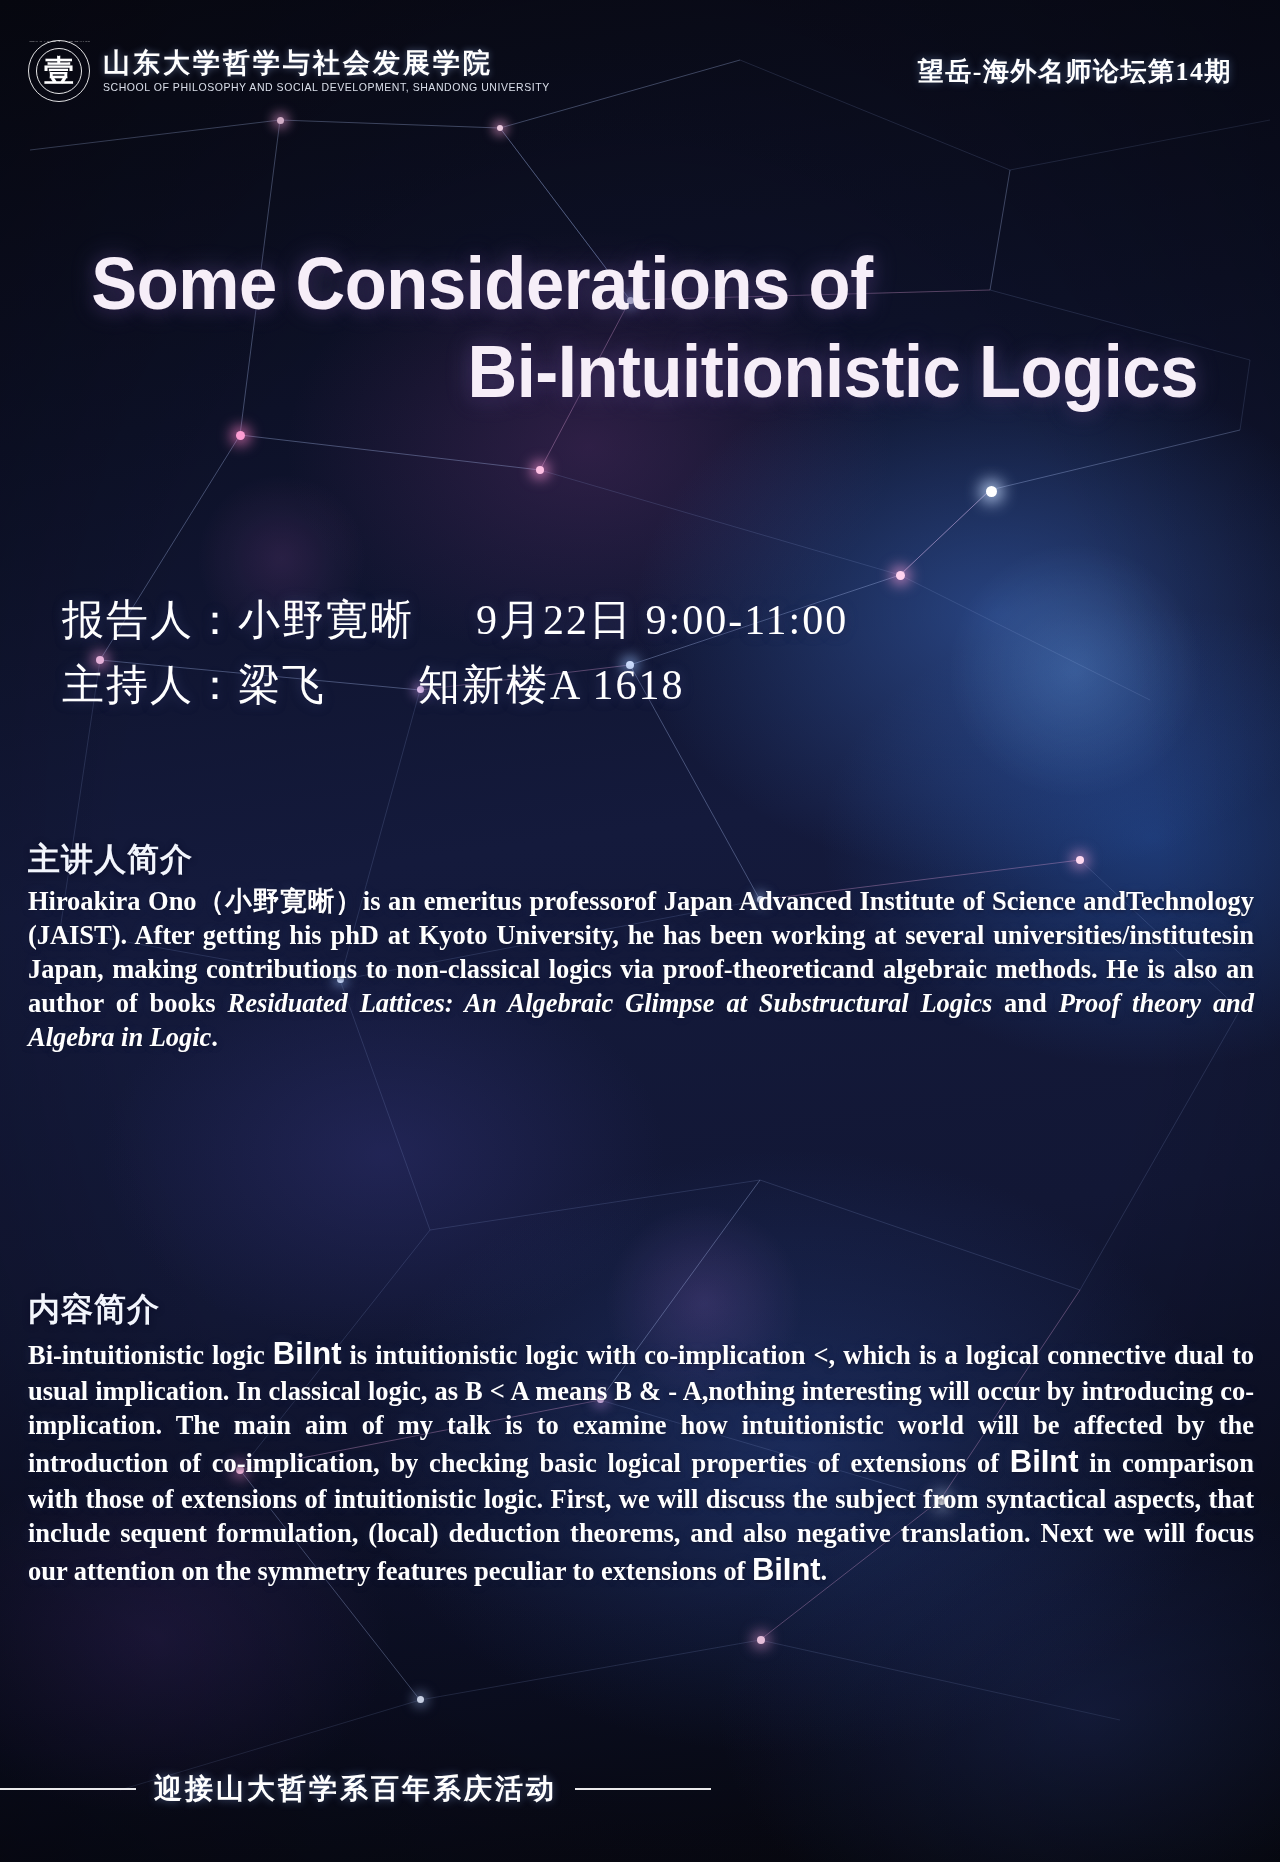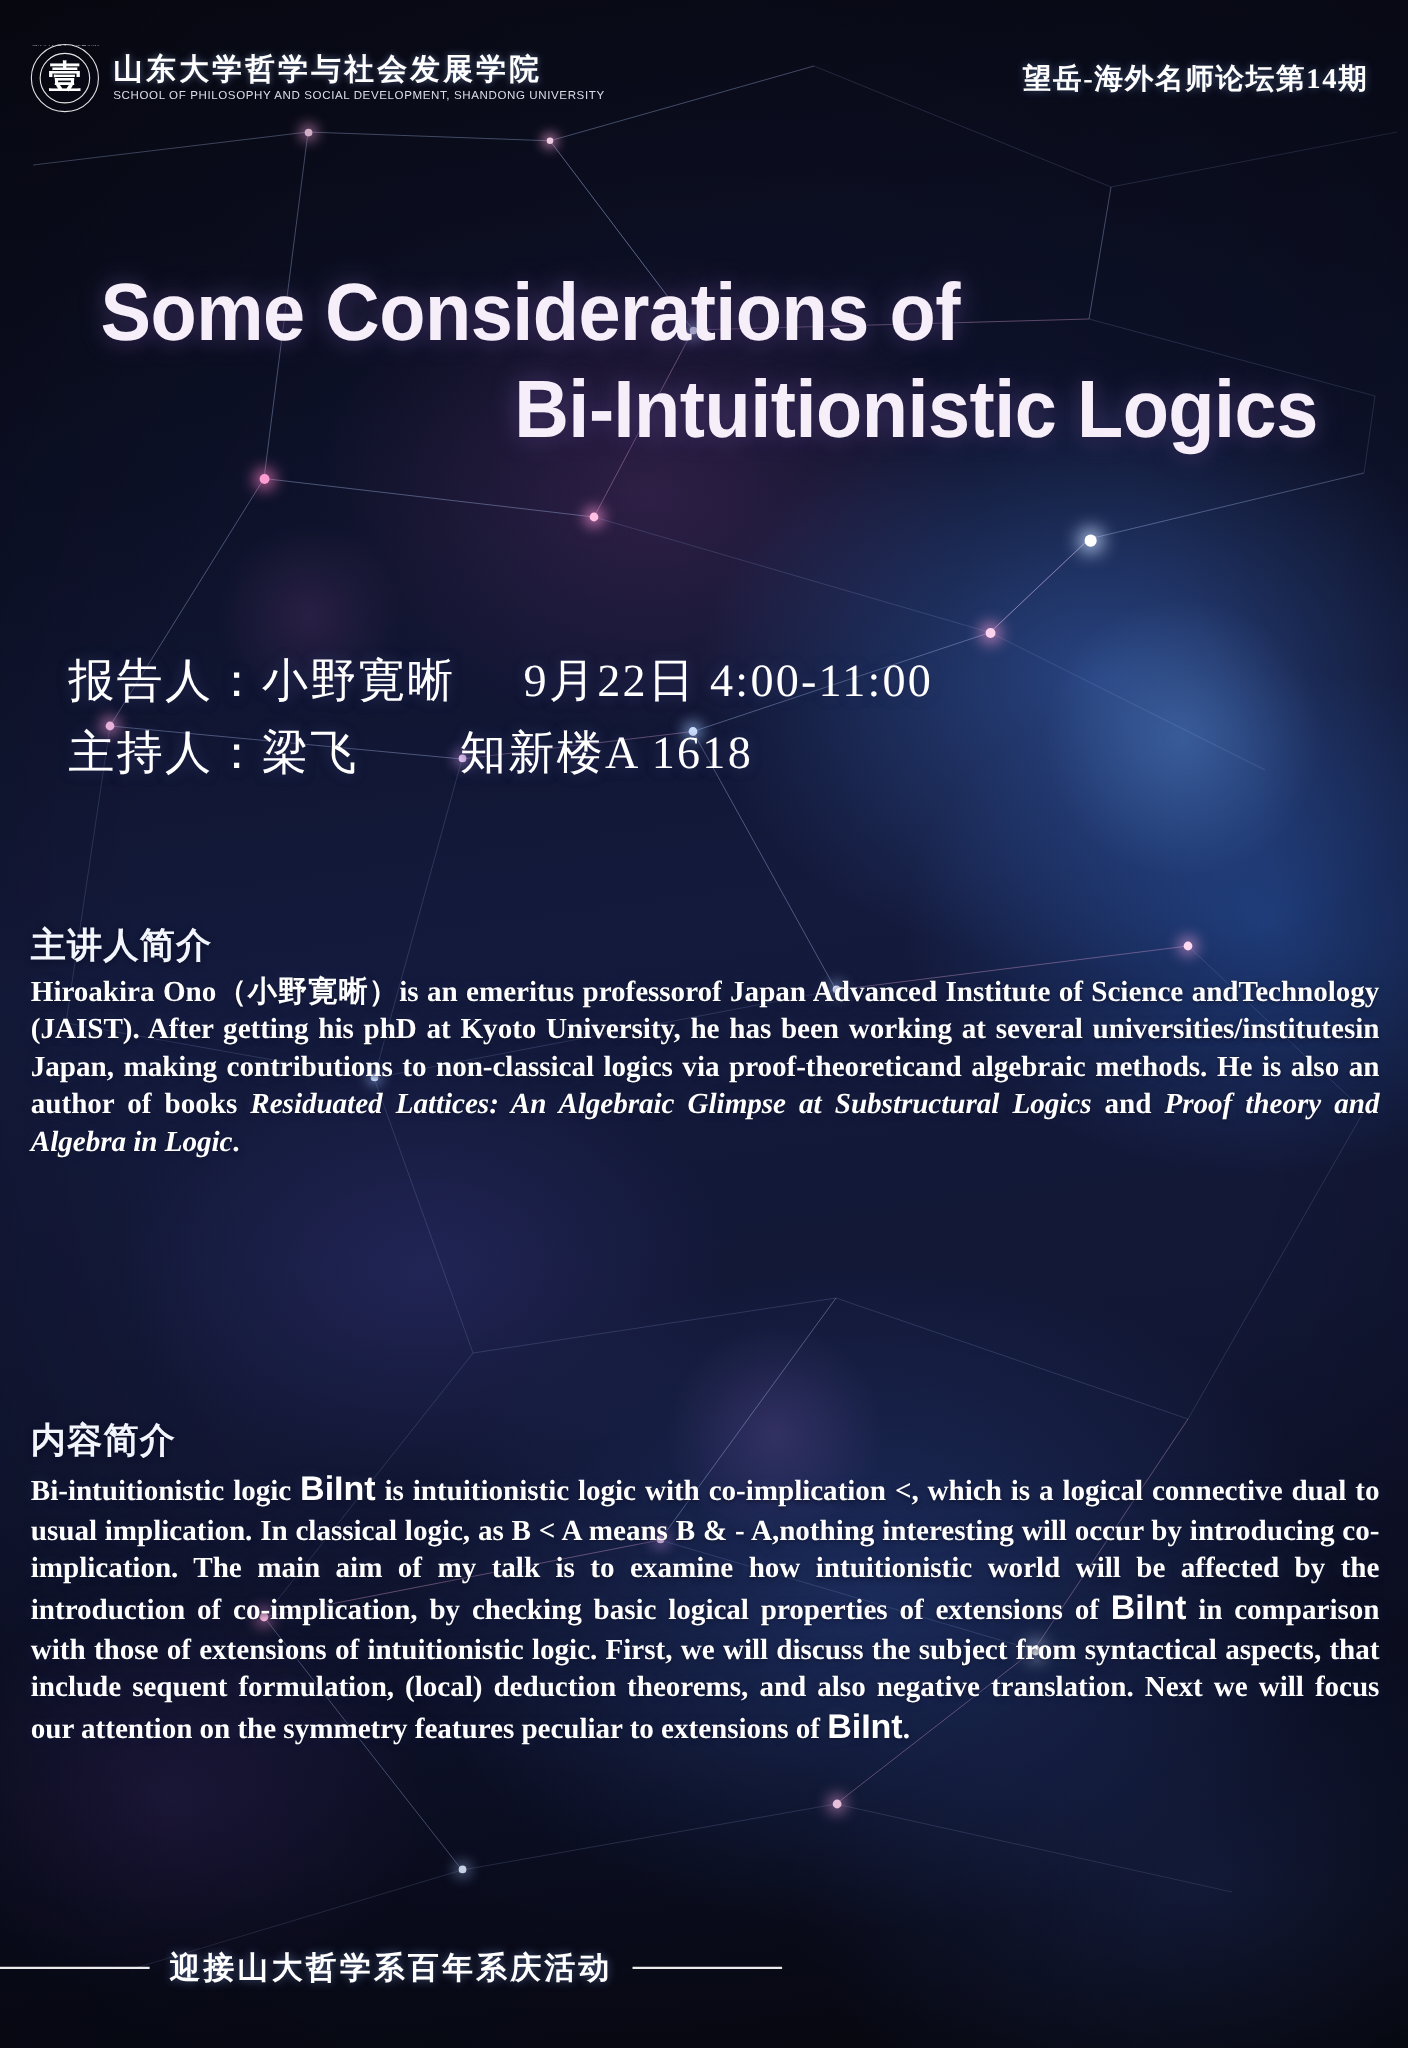--- a/index.html
+++ b/index.html
@@ -82,21 +82,21 @@
   }
   .brand-en{
     font-family:"Liberation Sans", sans-serif;
     font-size:10.5px;color:#e8edf8;letter-spacing:.55px;white-space:nowrap;
     opacity:.93;
   }
   .series{
     font-family:"Liberation Serif", serif;
     font-size:26px;font-weight:700;color:#fff;letter-spacing:1.5px;
     white-space:nowrap; text-shadow:0 0 8px rgba(150,190,255,.40);
-    margin-right:8px;
+    margin-right:20px;
   }
 
   
   .title-wrap{
     position:absolute; left:40px; right:40px; top:240px;
     text-align:center;
   }
   .title-line{
     font-family:"Liberation Sans Narrow","Liberation Sans", sans-serif;
     font-weight:700;
@@ -276,21 +276,21 @@
   </div>
 
   <div class="title-wrap">
     <div class="title-line l1">Some Considerations of</div>
     <div class="title-line l2">Bi-Intuitionistic Logics</div>
   </div>
 
   <div class="event">
     <div class="event-row r1">
       <span class="who">报告人：小野寛晰</span>
-      <span class="when">9月22日 4:00-11:00</span>
+      <span class="when">9月22日 9:00-11:00</span>
     </div>
     <div class="event-row r2">
       <span class="who">主持人：梁飞</span>
       <span class="when">知新楼A 1618</span>
     </div>
   </div>
 
   <div class="section bio">
     <div class="sec-head">主讲人简介</div>
     <div class="body-txt">

